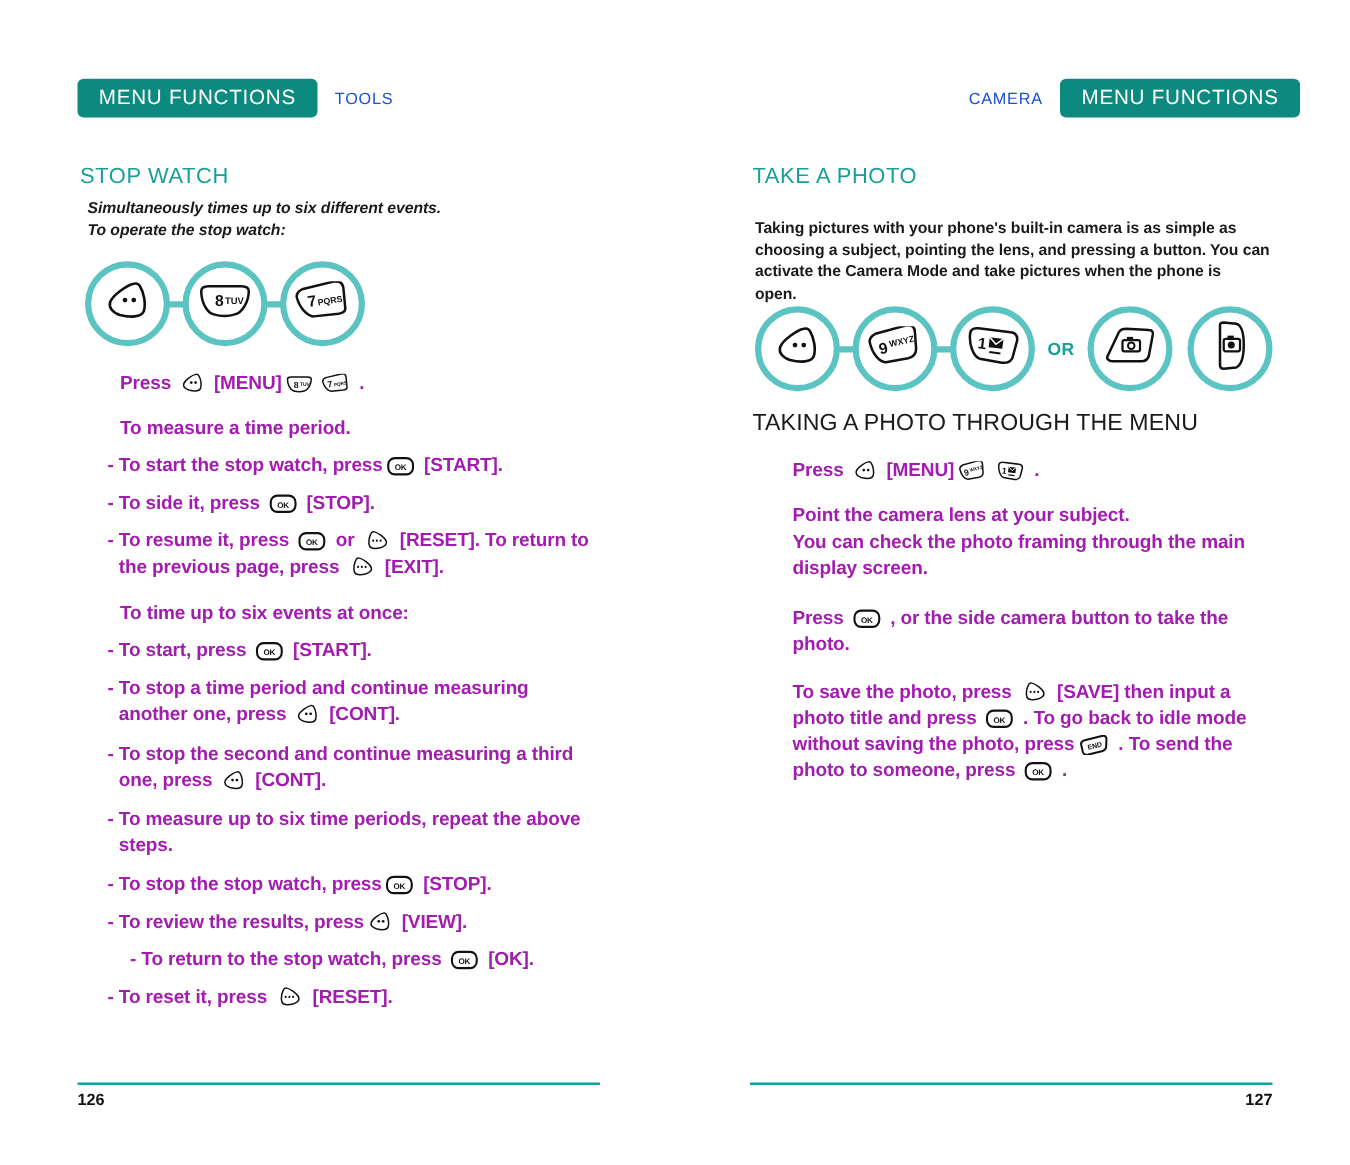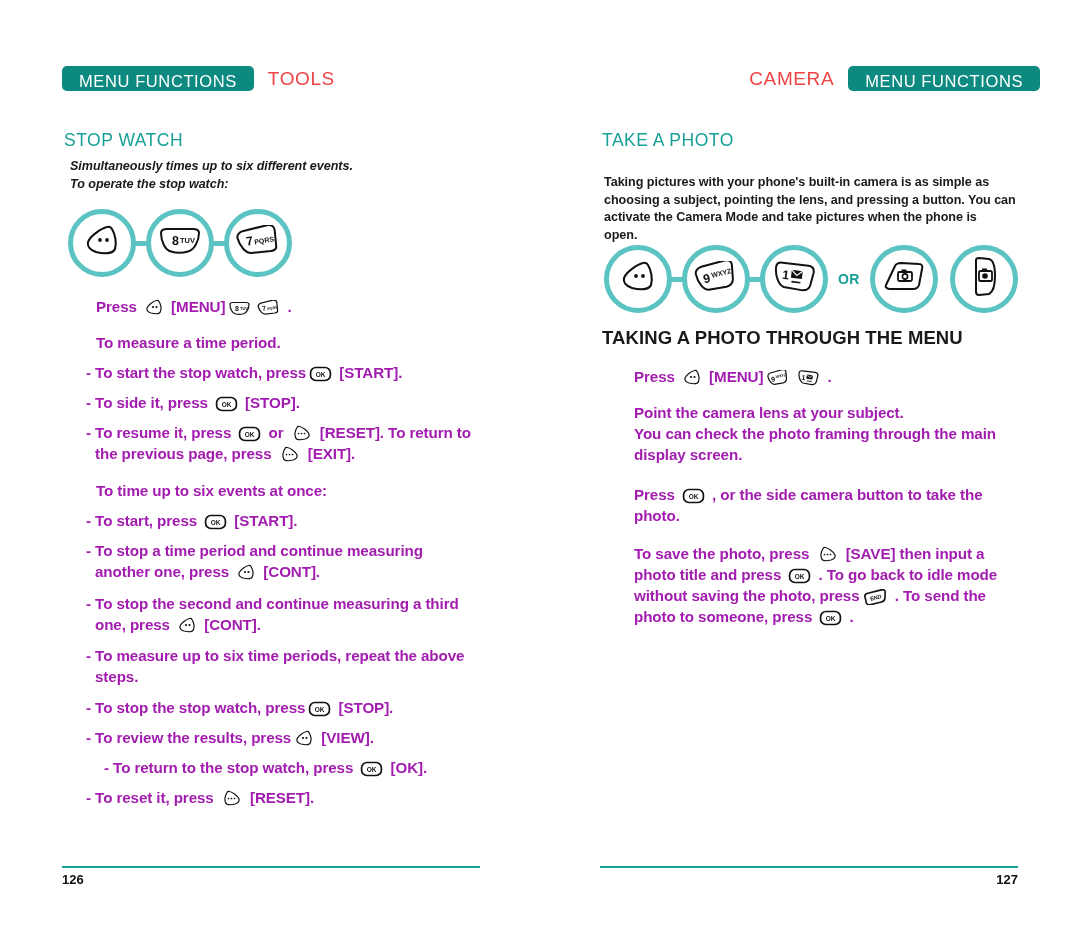--- a/index.html
+++ b/index.html
@@ -40,28 +40,28 @@
   }
   .runhead-left  { top: 63px; left: 0px; }
   .runhead-right { top: 63px; right: 0px; }
 
   .rh-badge {
     background: #0d8a80;
     color: #ffffff;
     font-size: 16.5px;
     letter-spacing: .6px;
     padding: 0 17px;
-    height: 25px;
+    height: 31px;
     line-height: 31px;
     border-radius: 5px;
     white-space: nowrap;
   }
   .rh-section {
-    color: #ef4444;
-    font-size: 19px;
+    color: #1d4ed8;
+    font-size: 13px;
     letter-spacing: .6px;
     white-space: nowrap;
   }
   .runhead-left  .rh-section { margin-left: 14px; }
   .runhead-right .rh-section { margin-right: 14px; }
 
   
   .h-topic {
     position: absolute;
     color: #17a097;
@@ -391,21 +391,21 @@
           <svg width="30" height="42" viewBox="0 0 30 42">
             <path d="M7 4 C7 2.5 8 2 10 2 L20 3 C24 4 26 10 26 20 C26 30 24 36 20 38 L10 39 C8 39 7 38 7 36 Z" fill="#fff" stroke="#111" stroke-width="2" stroke-linejoin="round"></path>
             <rect x="10" y="15" width="13" height="10" rx="1.6" fill="none" stroke="#111" stroke-width="1.8"></rect>
             <rect x="13" y="12.5" width="5" height="2.5" fill="#111"></rect>
             <circle cx="16" cy="20" r="2.8" fill="#111"></circle>
           </svg>
         </span>
       </div>
     </div>
 
-    <div class="h-sub" style="top:327px; left:62px;font-weight:bold;">TAKING A PHOTO THROUGH THE MENU</div>
+    <div class="h-sub" style="top:327px; left:62px;">TAKING A PHOTO THROUGH THE MENU</div>
 
     <div class="step" style="top:366px; left:94px;">
       <span>Press </span><span class="ikey"><svg width="20" height="17" viewBox="0 0 40 34">
             <path d="M30 5 C33 10 35 19 33 25 C31 30 22 30 14 28 C8 26 5 22 6 18 C8 12 20 4 25 3 C27 2.5 29 3 30 5 Z" fill="#fff" stroke="#111" stroke-width="2.4" stroke-linejoin="round"></path>
             <circle cx="18" cy="16" r="2.2" fill="#111"></circle>
             <circle cx="25" cy="16" r="2.2" fill="#111"></circle>
           </svg></span><span> [MENU]</span><span class="ikey"><svg width="24" height="16" viewBox="0 0 46 32">
             <g transform="rotate(-13 22 16)">
               <path d="M4 9 C4 6 6 4 10 3 L35 2 C40 2 42 5 41 9 L39 22 C38 26 35 28 31 28 L13 27 C8 26 4 18 4 9 Z" fill="#fff" stroke="#111" stroke-width="2.4" stroke-linejoin="round"></path>
               <text x="9" y="21" font-family="'Liberation Sans',sans-serif" font-size="14" font-weight="bold" fill="#111">9</text>

